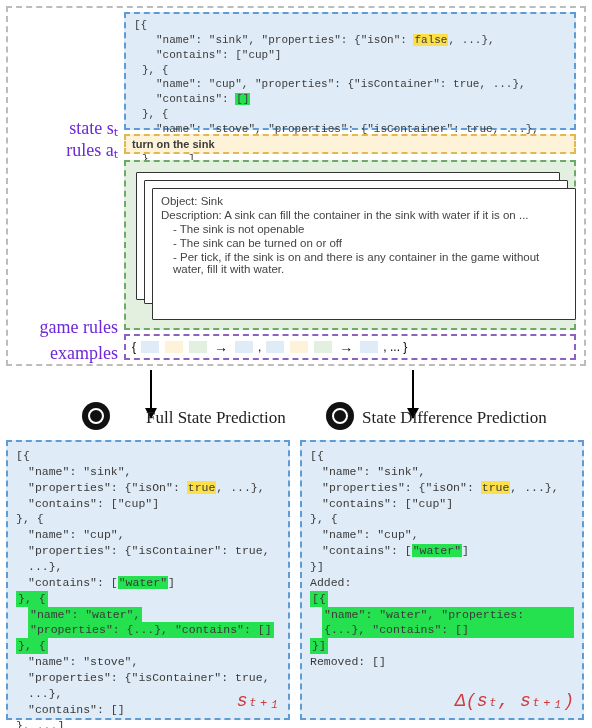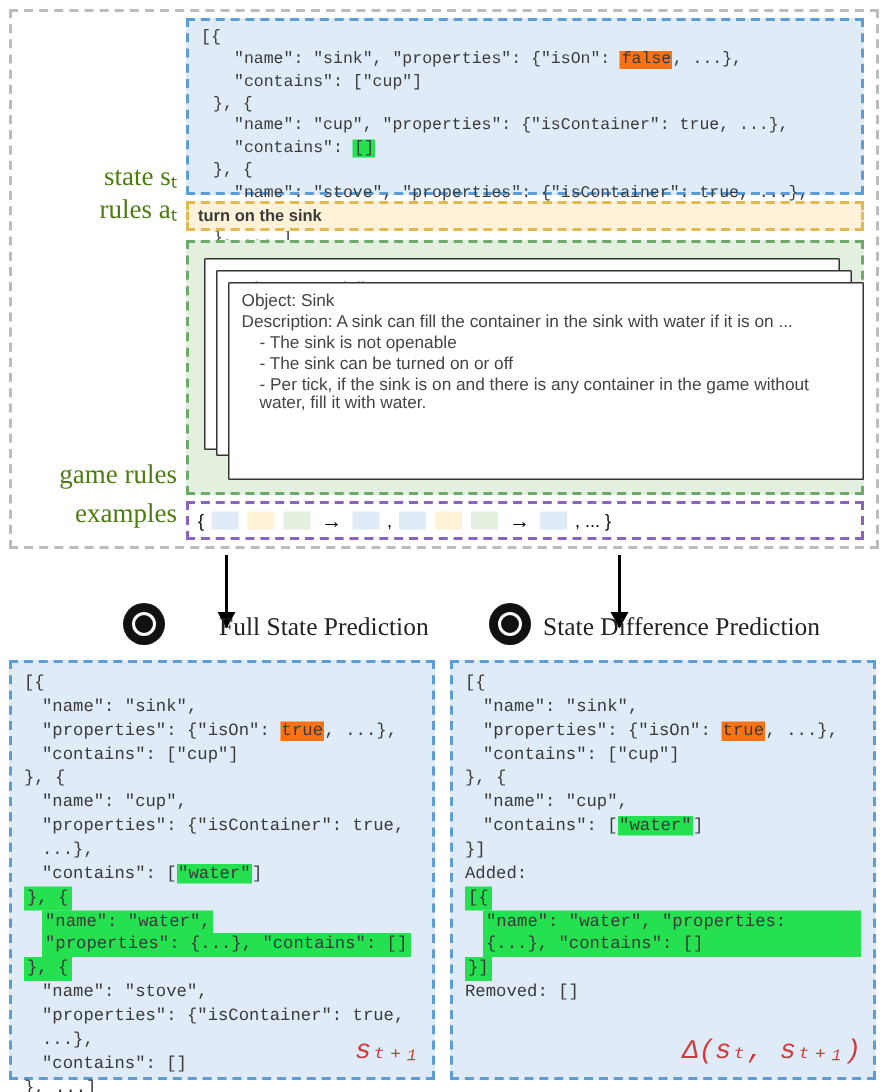--- a/index.html
+++ b/index.html
@@ -67,25 +67,26 @@
       border: 2px dashed #8a63c0;
       padding: 3px 6px;
       font-size: 12px;
       display: flex;
       align-items: center;
       gap: 4px;
     }
     
     .lbl {
       position: absolute;
-      color: #4d7c0f;
+      color: #6d28d9;
       font-family: Georgia, serif;
       font-size: 18px;
       text-align: right;
       width: 112px;
+      margin-top: 11px;
     }
     .label-state { left: 6px; top: 104px; }
     .label-action { left: 6px; top: 126px; }
     .label-rules { left: 6px; top: 306px; }
     .label-examples { left: 6px; top: 332px; }
 
     
     .card {
       position: absolute;
       background: #fff;
@@ -157,21 +158,21 @@
       background: #dfecf8;
       border: 2px dashed #5e9cd5;
       padding: 6px 8px;
       font-family: "Courier New", monospace;
       font-size: 11.5px;
       line-height: 1.38;
       color: #3a3a3a;
     }
     .pred-left { left: 6px; }
     .pred-right { left: 300px; }
-    .hl-yellow { background: #f97316; padding: 0 1px; }
+    .hl-yellow { background: #fde047; padding: 0 1px; }
     .hl-green { background: #25e04f; padding: 0 1px; }
     .hl-green-block { background: #25e04f; display: inline-block; padding: 0 2px; }
     .seq-tag {
       color: #d03a3c;
       font-family: Liberation Mono, monospace;
       font-size: 18px;
       font-style: italic;
       position: absolute;
       right: 8px;
       bottom: 4px;

